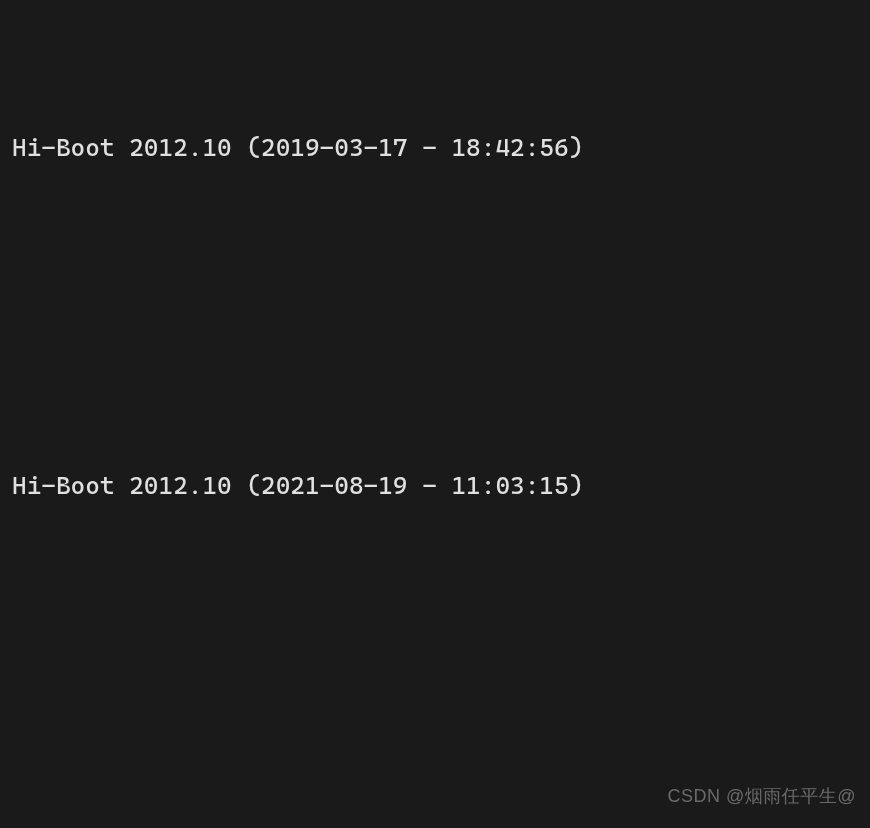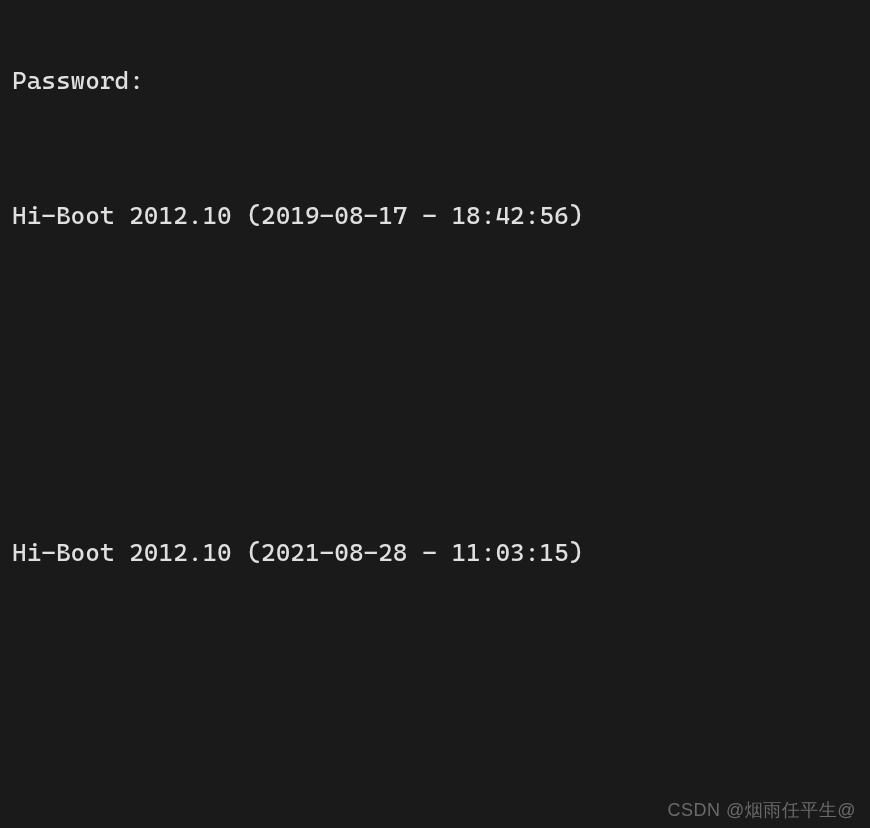--- a/index.html
+++ b/index.html
@@ -21,41 +21,40 @@
     }
     .terminal {
       white-space: pre;
     }
     .line {
       display: block;
       min-height: 1.35em;
     }
     .watermark {
       position: absolute;
-      bottom: 6px;
+      bottom: 20px;
       right: 14px;
       color: #6a6a6a;
       font-family: "Microsoft YaHei", sans-serif;
       font-size: 18px;
       letter-spacing: 0.5px;
       text-align: right;
     }
   </style>
 </head>
 <body>
 
 <div class="terminal">
-<span class="line">Password:</span>
 <span class="line"></span>
-<span class="line">Hi-Boot 2012.10 (2019-08-17 - 18:42:56)</span>
+<span class="line">Hi-Boot 2012.10 (2019-03-17 - 18:42:56)</span>
 <span class="line"></span>
 <span class="line"></span>
 <span class="line"></span>
 <span class="line"></span>
-<span class="line">Hi-Boot 2012.10 (2021-08-28 - 11:03:15)</span>
+<span class="line">Hi-Boot 2012.10 (2021-08-19 - 11:03:15)</span>
 <span class="line"></span>
 <span class="line"></span>
 
 
 
 
 
 
 
 

